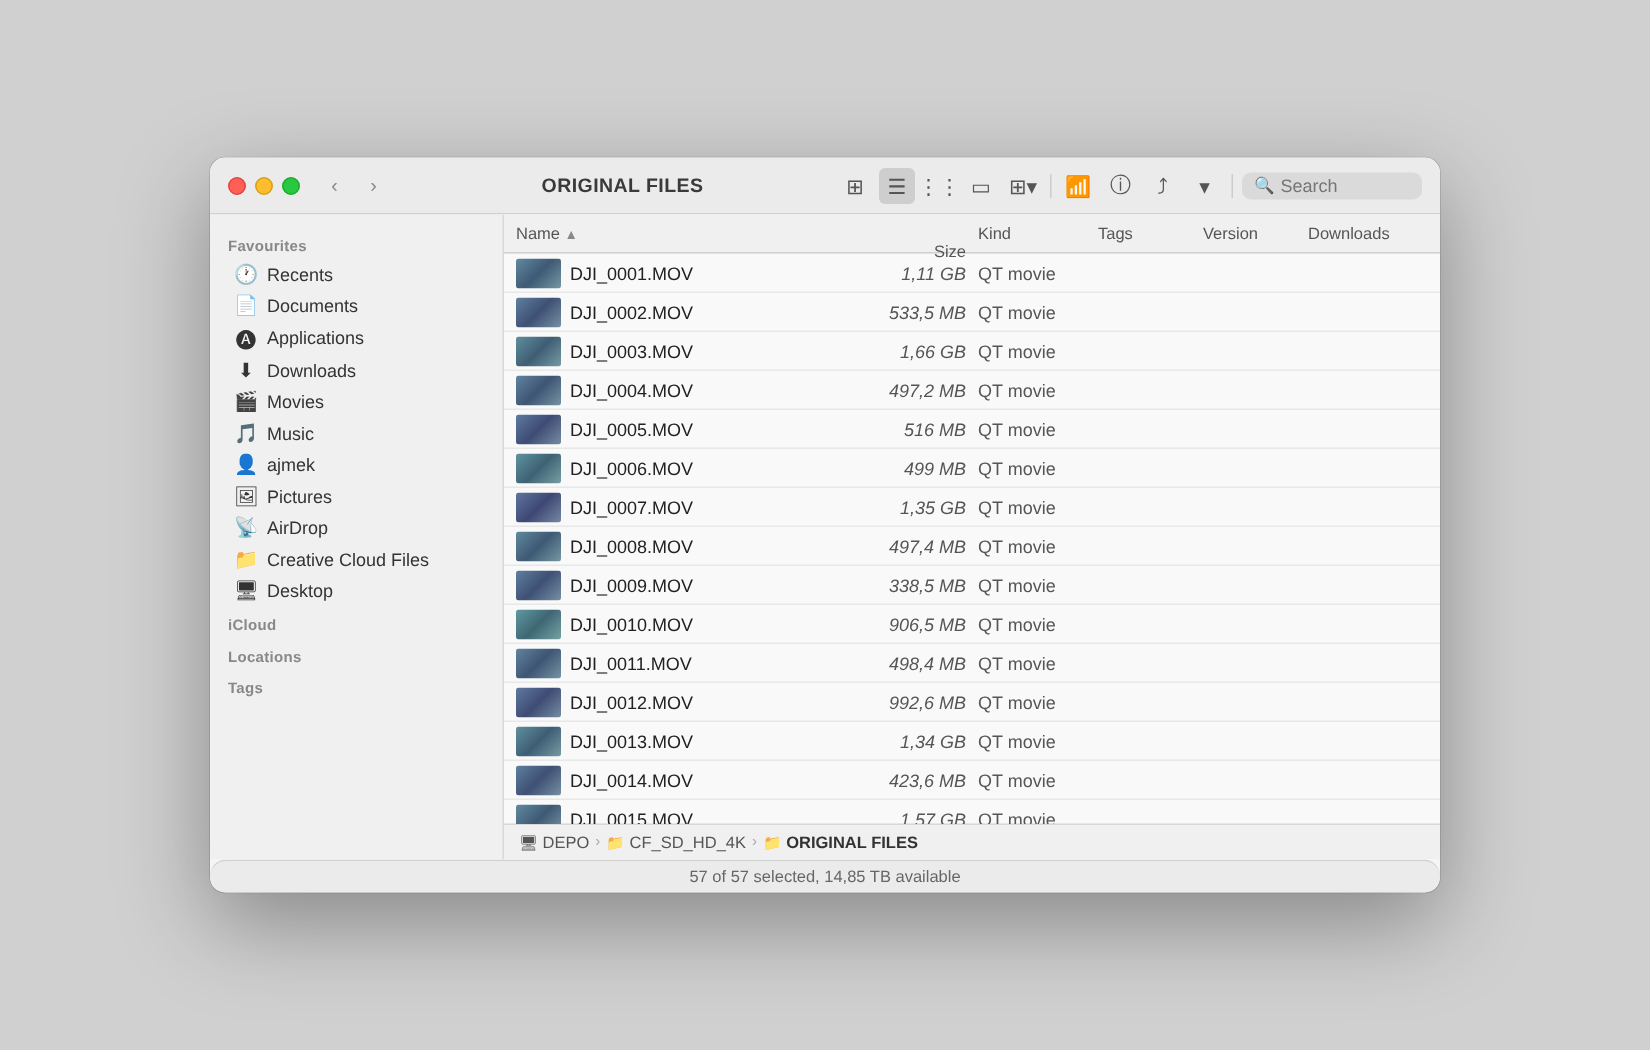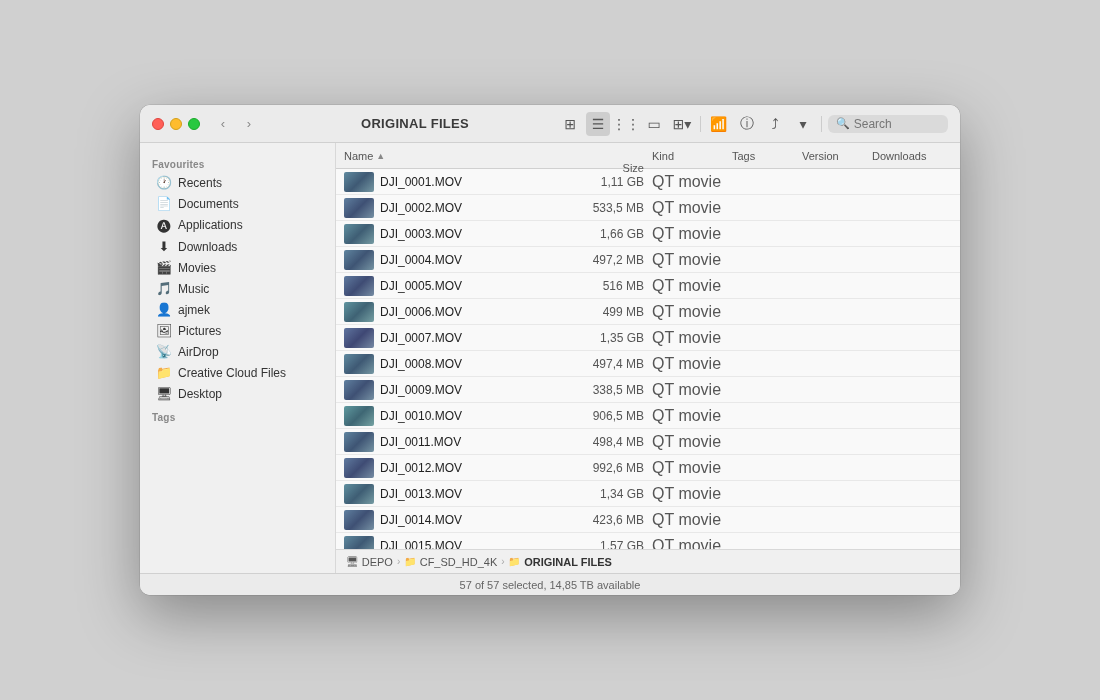--- a/index.html
+++ b/index.html
@@ -231,37 +231,38 @@
     }
 
     .file-name {
       flex: 1;
       font-size: 12px;
       color: #222;
       white-space: nowrap;
       overflow: hidden;
       text-overflow: ellipsis;
     }
-    .file-size  { width: 80px; font-size: 12px; color: #555; text-align: right; padding-right: 8px; }
-    .file-kind  { width: 80px; font-size: 16px; color: #555; }
+    .file-size  { width: 80px; font-size: 12px; color: #555; text-align: right; padding-right: 8px; font-style: italic; }
+    .file-kind  { width: 80px; font-size: 12px; color: #555; }
     .file-tags  { width: 70px; }
     .file-ver   { width: 70px; }
     .file-comm  { width: 80px; }
 
     
     .statusbar {
       height: 22px;
       background: #ebebeb;
       border-top: 1px solid #d0d0d0;
       display: flex;
       align-items: center;
       justify-content: center;
       font-size: 11px;
       color: #666;
       flex-shrink: 0;
+      border-radius: 11px;
     }
 
     
     .breadcrumb-bar {
       height: 24px;
       background: #f0f0f0;
       border-top: 1px solid #d8d8d8;
       display: flex;
       align-items: center;
       padding: 0 10px;
@@ -358,20 +359,22 @@
       </div>
       <div class="sidebar-item">
         <span class="sidebar-icon">📁</span>
         <span>Creative Cloud Files</span>
       </div>
       <div class="sidebar-item">
         <span class="sidebar-icon">🖥</span>
         <span>Desktop</span>
       </div>
 
+      <div class="sidebar-section-label">iCloud</div>
+      <div class="sidebar-section-label">Locations</div>
       <div class="sidebar-section-label">Tags</div>
     </div>
 
     <div class="file-pane">
 
       <div class="column-headers">
         <div class="col-name">
           <span>Name</span>
           <span class="col-sort-arrow">▲</span>
         </div>

